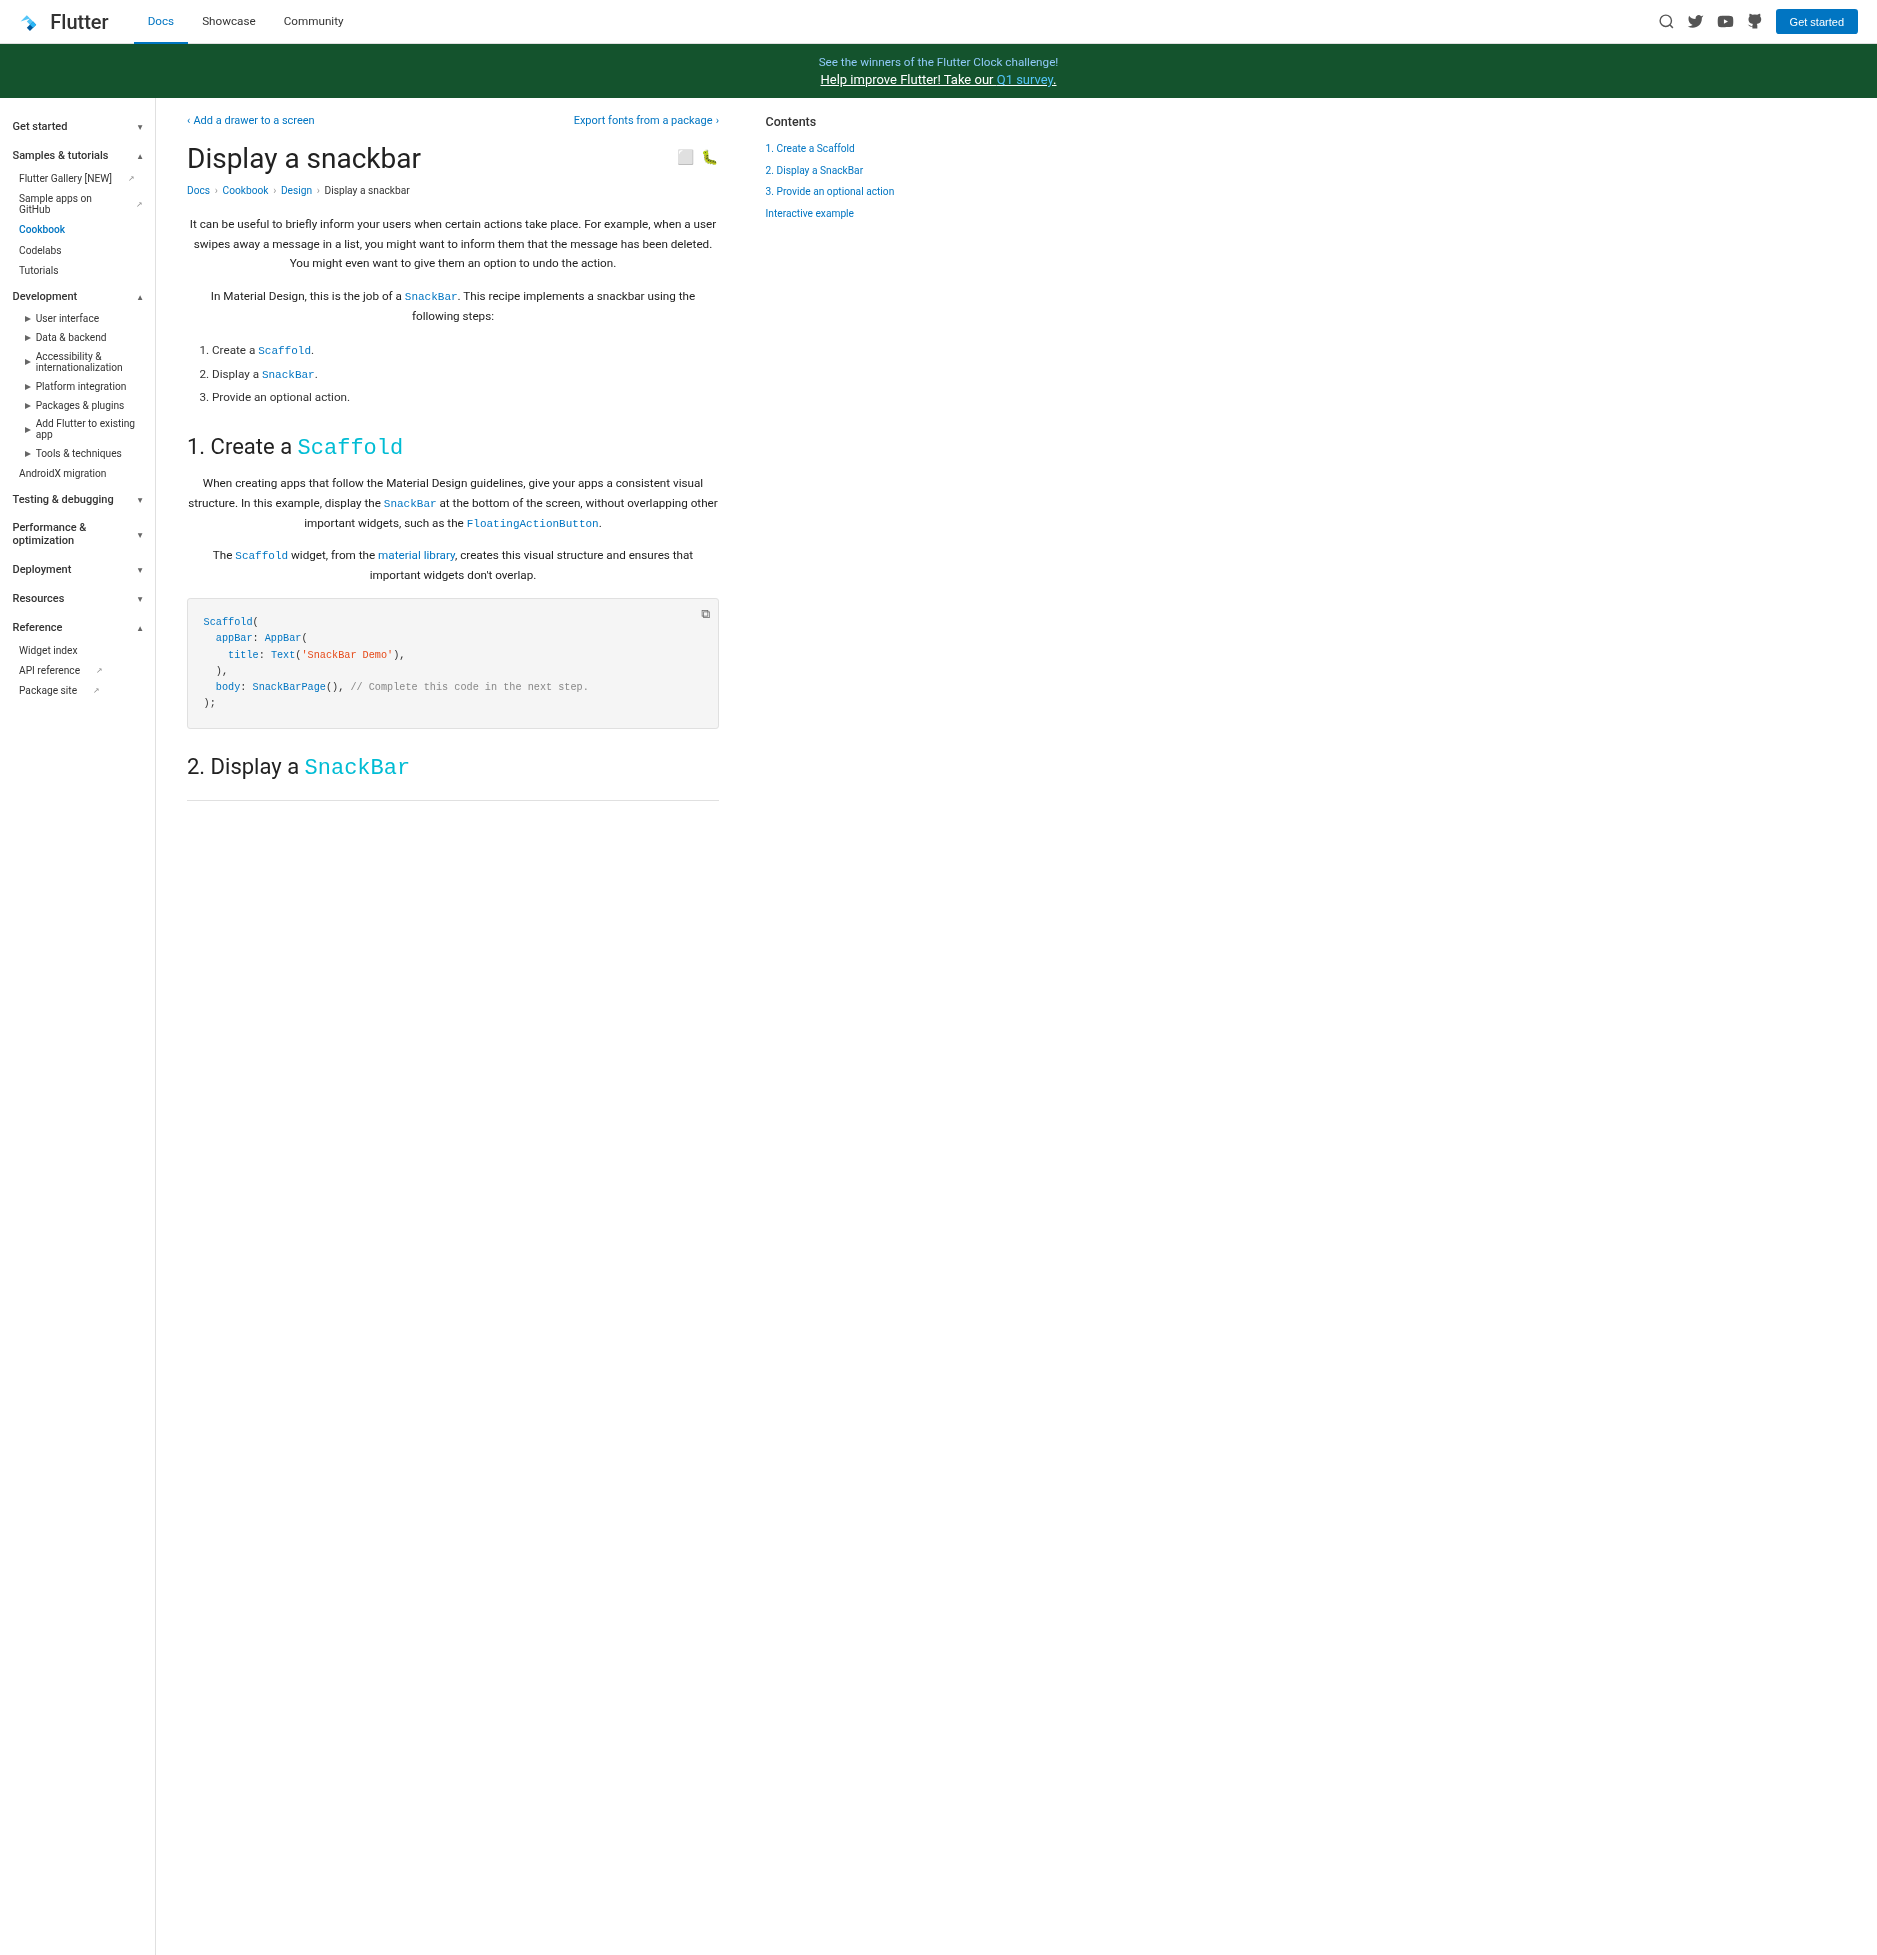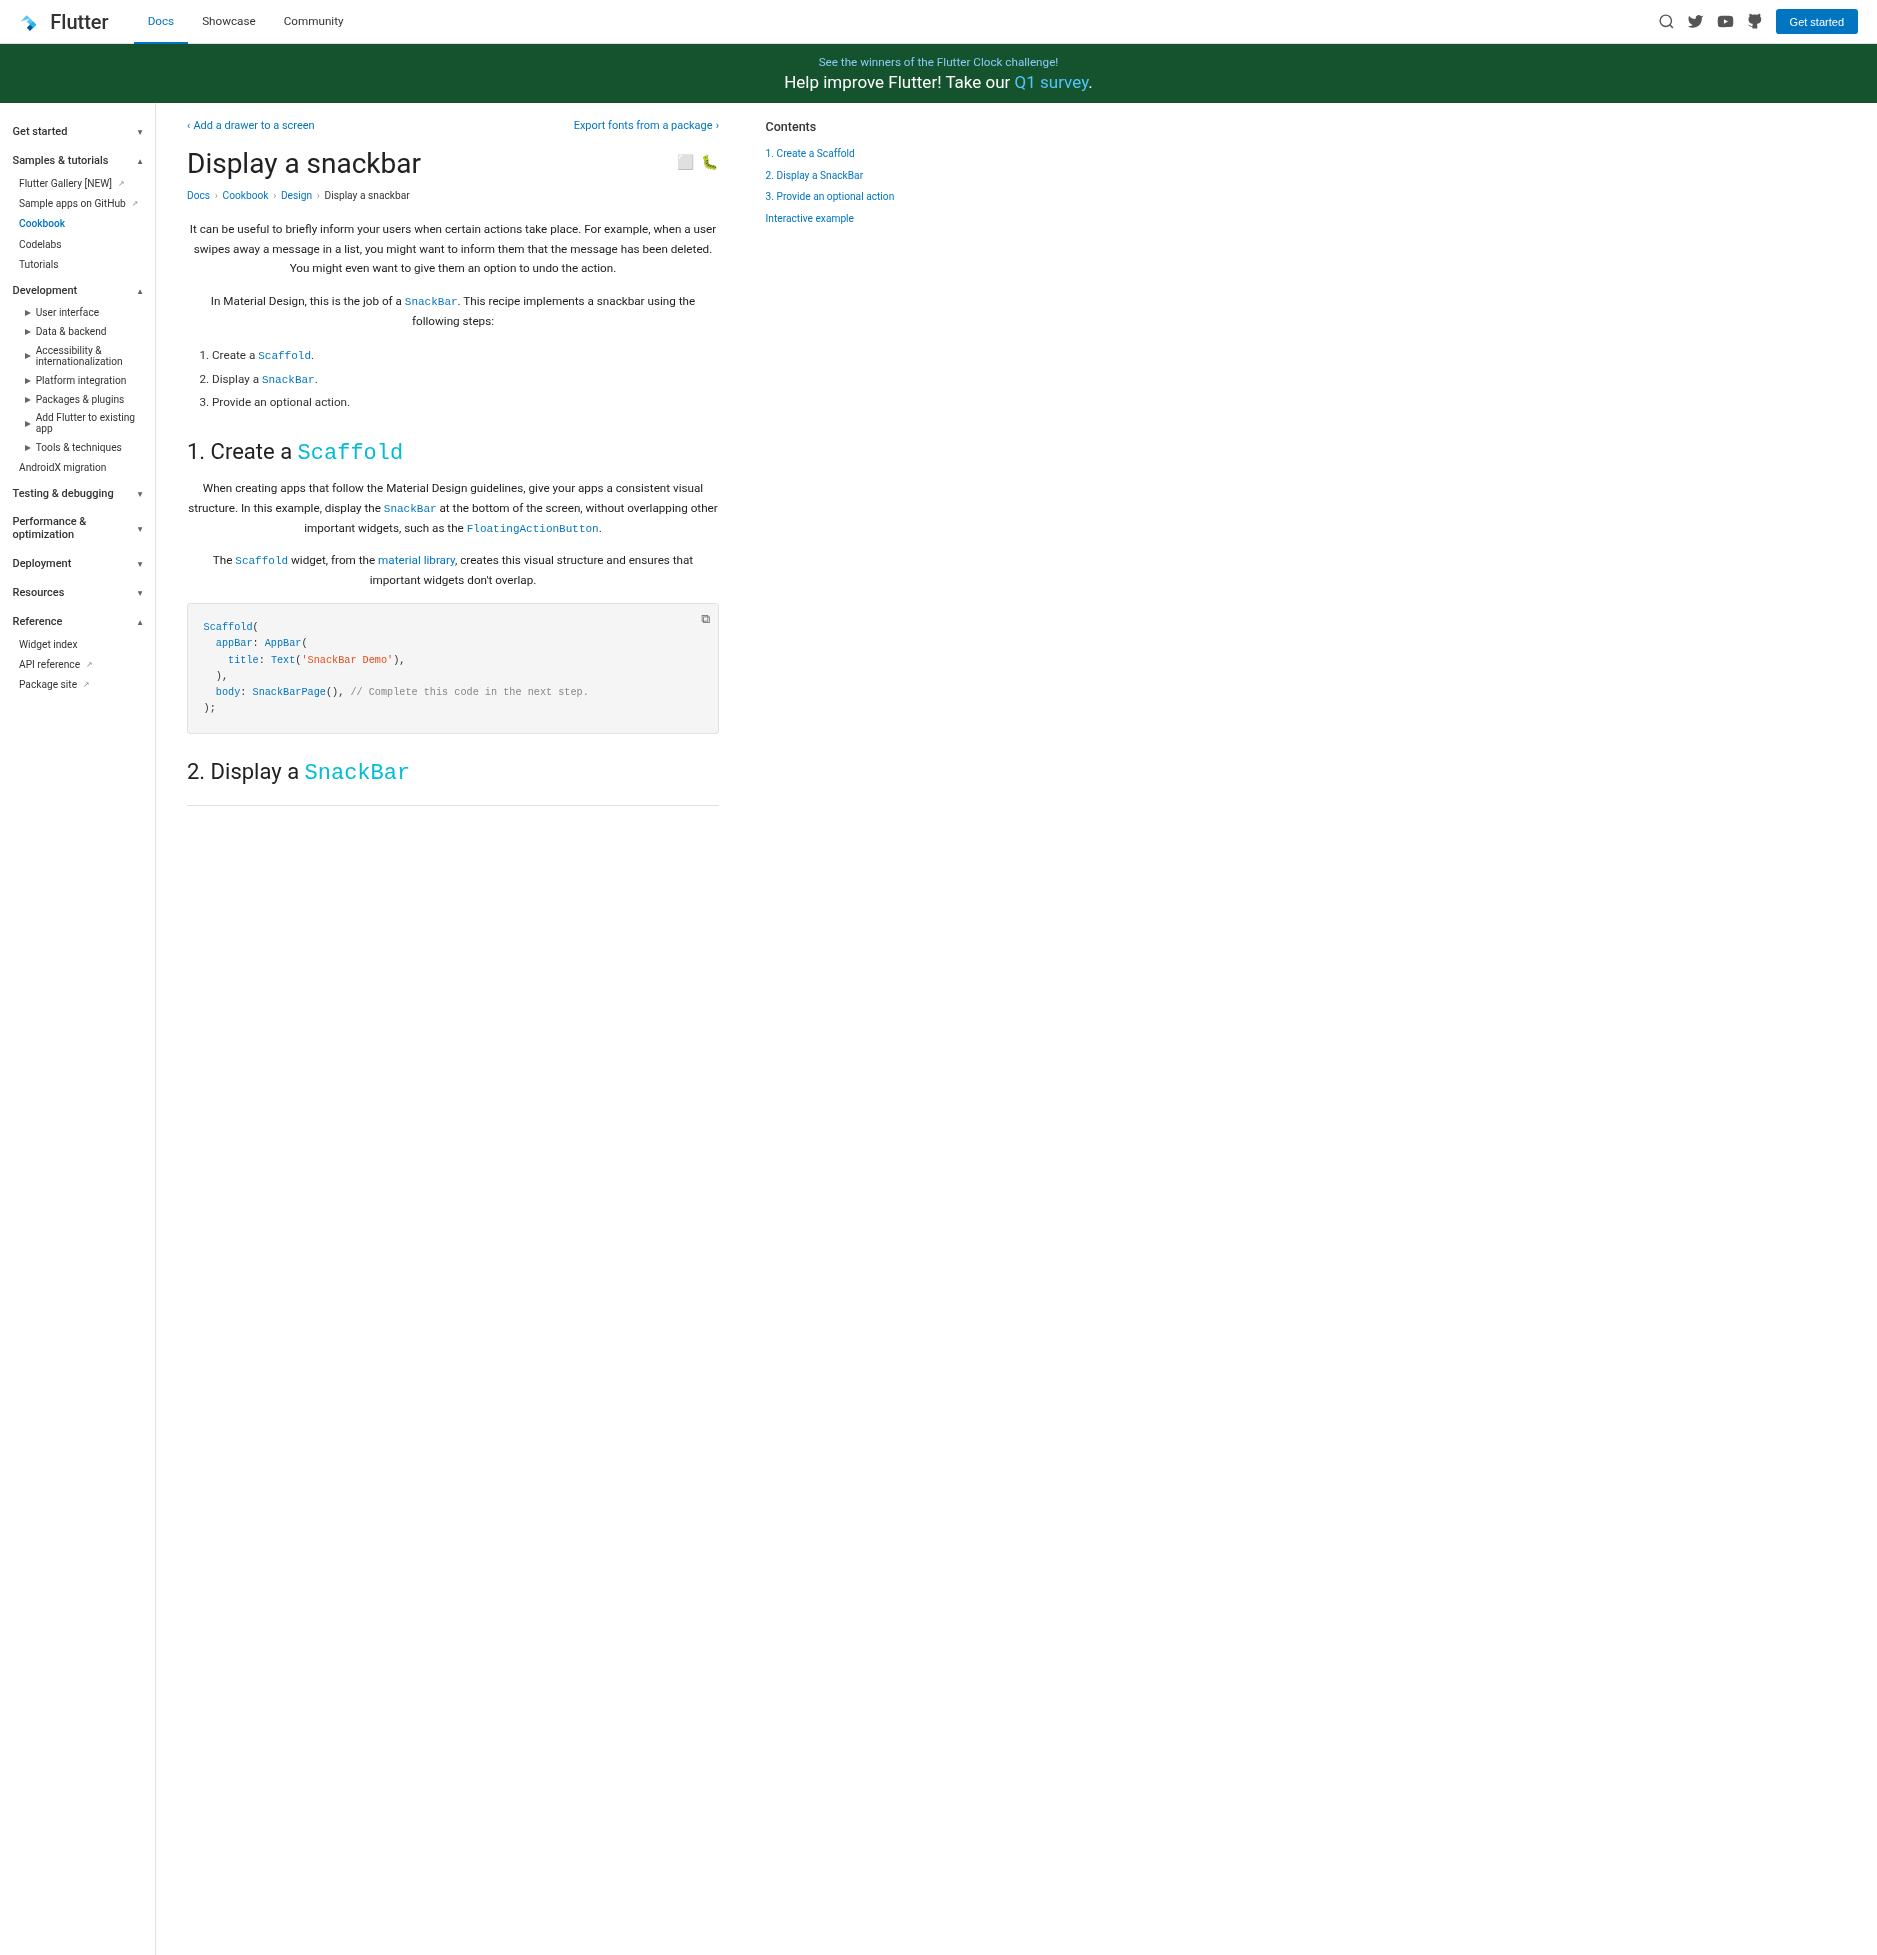--- a/index.html
+++ b/index.html
@@ -78,21 +78,21 @@
     }
 
     
     .banner {
       background: #14532d;
       color: #fff;
       text-align: center;
       padding: 11px 15.6px;
     }
     .banner-line1 { font-size: 11.7px; margin-bottom: 3.1px; color: #90caf9; }
-    .banner-line2 { font-size: 17px; }
+    .banner-line2 { font-size: 13px; text-decoration: underline; }
     .banner-link { color: #54c5f8; text-decoration: none; }
 
     
     .page-layout {
       display: flex;
       min-height: calc(100vh - 94px);
     }
 
     
     .sidebar {
@@ -120,21 +120,21 @@
       font-size: 9.4px;
       color: #666;
     }
     .sidebar-item {
       padding: 4.7px 12.5px 4.7px 19px;
       font-size: 10.2px;
       color: #333;
       cursor: pointer;
       display: flex;
       align-items: center;
-      gap: 6px;
+      gap: 16px;
     }
     .sidebar-item.active {
       color: #0175c2;
       font-weight: 500;
     }
     .sidebar-item .ext-icon {
       font-size: 7.8px;
       color: #888;
     }
     .sidebar-sub-item {

